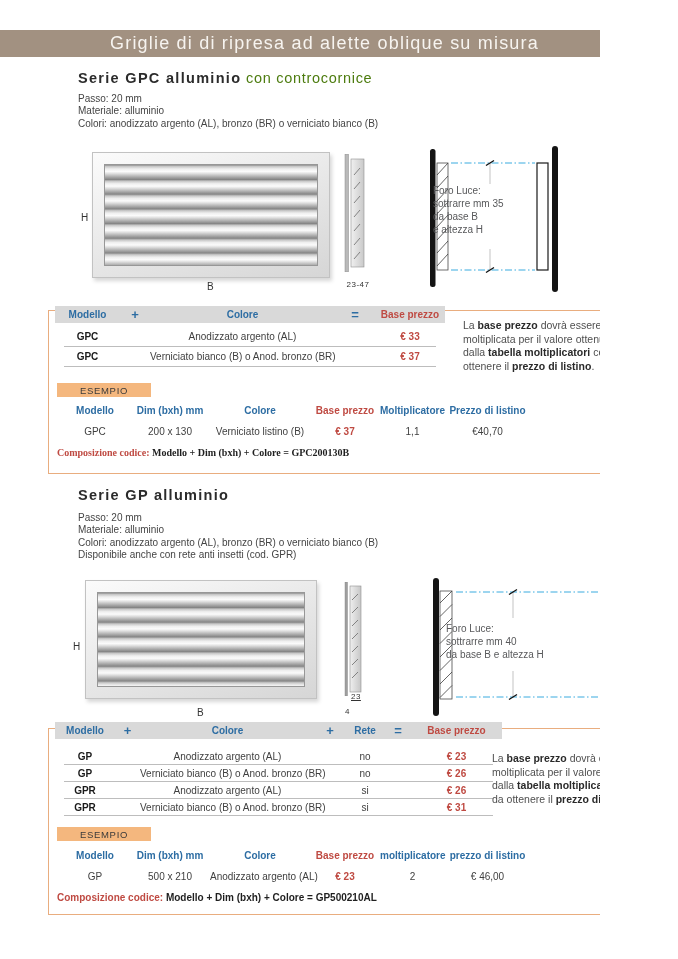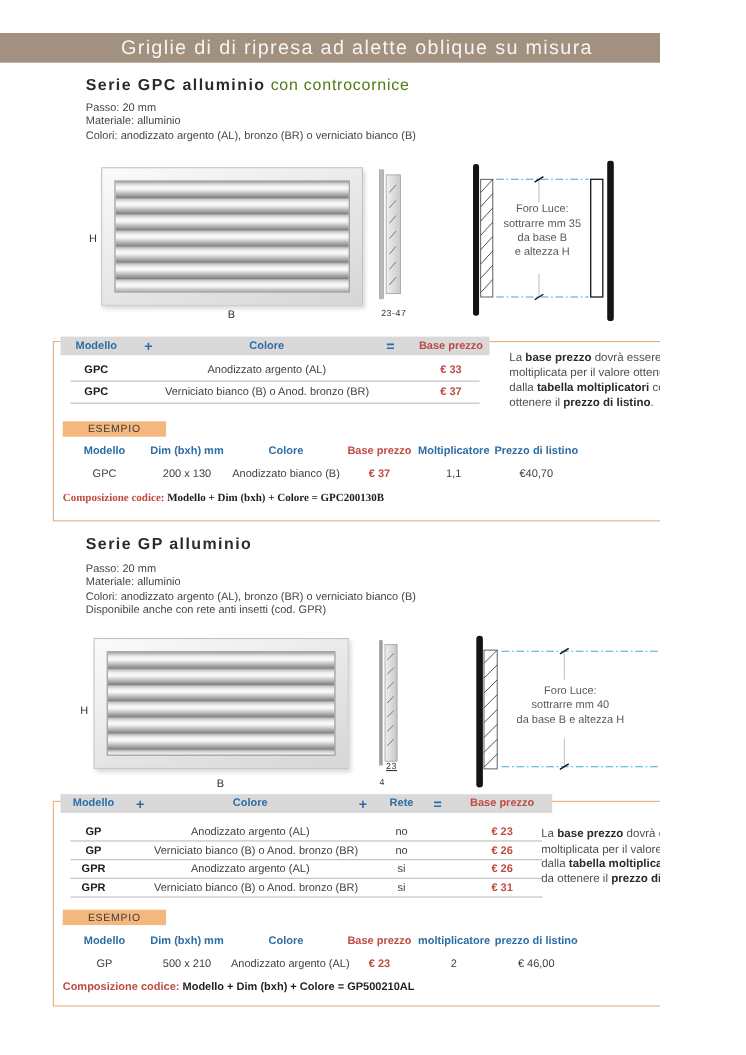--- a/index.html
+++ b/index.html
@@ -22,21 +22,21 @@
   .grille{box-sizing:border-box;padding:11px;border:1px solid #c2c2c2;
           background:linear-gradient(160deg,#fbfbfb 0%,#e6e6e6 55%,#d6d6d6 100%);
           box-shadow:2px 3px 4px rgba(0,0,0,.16);}
   .grille-inner{width:100%;height:100%;box-sizing:border-box;border:1px solid #979797;
     background:repeating-linear-gradient(to bottom,
       #8f8f8f 0px,#c8c8c8 1.5px,#efefef 4px,#fbfbfb 6.5px,
       #e0e0e0 8.5px,#a2a2a2 12.5px,#828282 14.7px);}
   .dim{font-size:10px;color:#333;}
   .dim-sm{font-size:8px;color:#333;letter-spacing:0.5px;}
   
-  .foroluce{text-align:center;font-size:10px;line-height:13px;color:#58595b;}
+  .foroluce{text-align:left;font-size:10px;line-height:13px;color:#58595b;}
   
   .obox{border:1px solid var(--orange);background:#fff;}
   
   .gbar{background:var(--graybar);display:flex;align-items:center;height:17px;}
   .gbar span,.trow span{flex:none;text-align:center;white-space:nowrap;}
   .th-blue{color:var(--blue);font-weight:700;font-size:10px;}
   .th-sym{color:var(--blue);font-weight:700;font-size:13px;line-height:10px;}
   .th-red{color:var(--red);font-weight:700;font-size:10px;}
   .trow{display:flex;align-items:center;height:16px;font-size:10px;color:#3f3f3f;}
   .c-mod{font-weight:700;color:#1a1a1a;}
@@ -166,21 +166,21 @@
     <span class="th-blue ec1">Modello</span>
     <span class="th-blue ec2">Dim (bxh) mm</span>
     <span class="th-blue ec3">Colore</span>
     <span class="th-red ec4">Base prezzo</span>
     <span class="th-blue ec5">Moltiplicatore</span>
     <span class="th-blue ec6">Prezzo di listino</span>
   </div>
   <div class="abs erow" style="left:60px;top:424px;">
     <span class="ec1">GPC</span>
     <span class="ec2">200 x 130</span>
-    <span class="ec3">Anodizzato bianco (B)</span>
+    <span class="ec3">Verniciato listino (B)</span>
     <span class="c-red ec4">€ 37</span>
     <span class="ec5">1,1</span>
     <span class="ec6">€40,70</span>
   </div>
   <div class="abs compo" style="left:57px;top:447px;font-family:Liberation Serif, serif;">
     <span class="red-lbl">Composizione codice:</span>
     <b>Modello + Dim (bxh) + Colore =  GPC200130B</b>
   </div>
 
   <div class="abs sec-title" style="left:78px;top:487px;">

